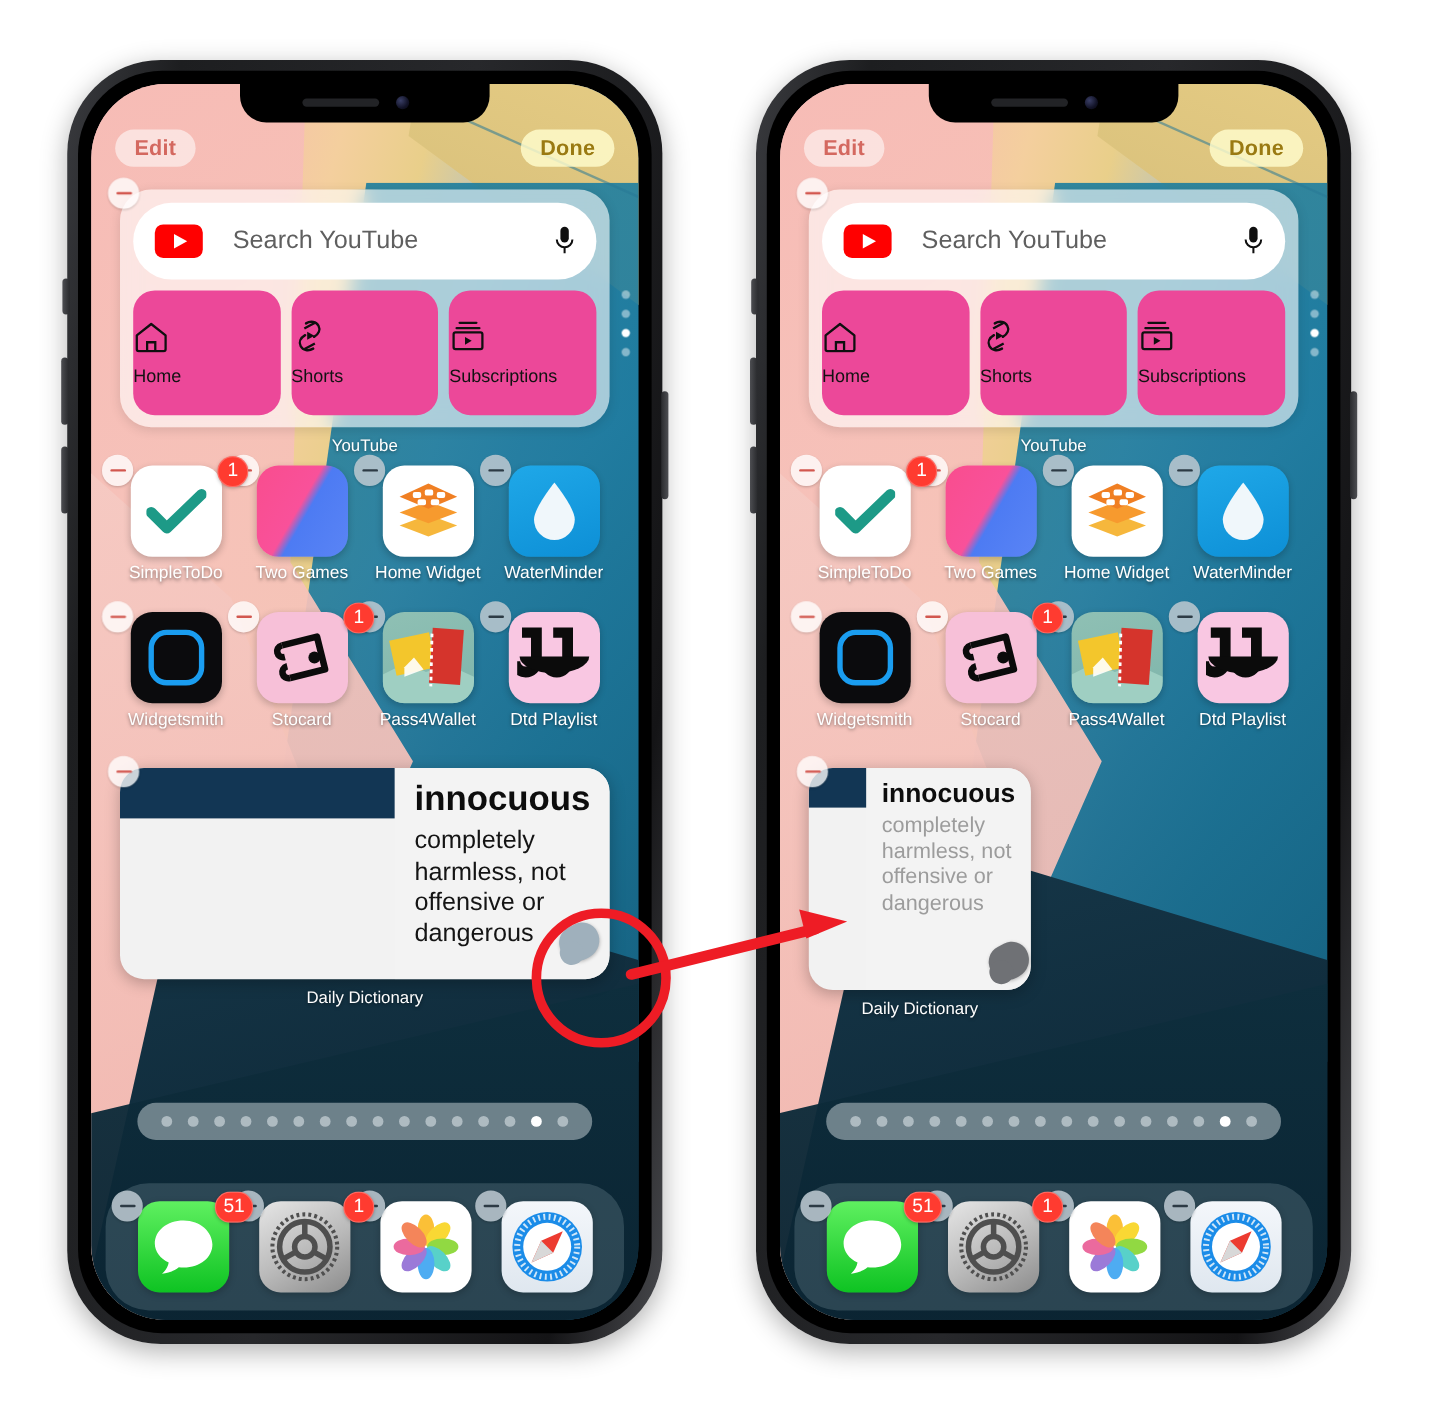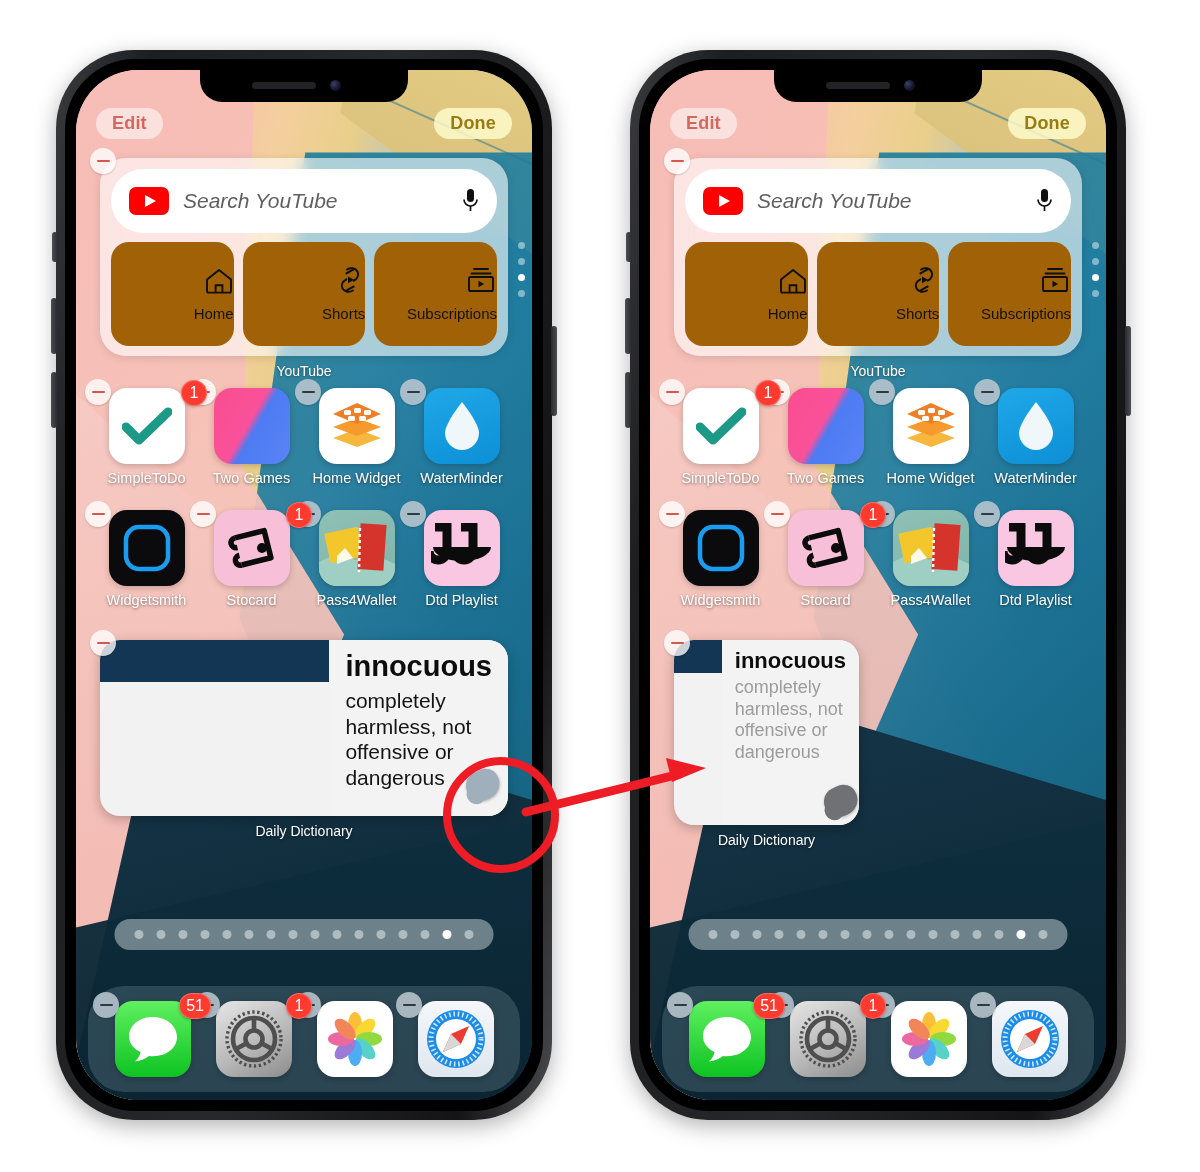--- a/index.html
+++ b/index.html
@@ -158,38 +158,38 @@
   .yt-widget {
     width: 408px; height: 198px;
     border-radius: 26px;
     background: rgba(255,255,255,.60);
     backdrop-filter: blur(8px);
     padding: 11px;
     box-shadow: 0 2px 10px rgba(0,0,0,.12);
   }
   .yt-search {
     height: 64px; border-radius: 32px; background: #fff;
-    display: flex; align-items: center; padding: 0 18px; gap: 14px; font-style: italic;
+    display: flex; align-items: center; padding: 0 18px; gap: 25px;
   }
   .yt-logo {
     width: 40px; height: 28px; border-radius: 7px; background: #ff0000;
     display: flex; align-items: center; justify-content: center; flex: 0 0 auto;
   }
   .yt-logo .tri {
     width: 0; height: 0;
     border-left: 11px solid #fff;
     border-top: 6.5px solid transparent;
     border-bottom: 6.5px solid transparent;
     margin-left: 3px;
   }
   .yt-ph { flex: 1; font-size: 21px; color: #5f5f5f; }
   .yt-tiles { display: flex; gap: 9px; margin-top: 9px; }
   .yt-tile {
-    flex: 1; height: 104px; border-radius: 18px; background: #a16207;
-    display: flex; flex-direction: column; align-items: flex-end; justify-content: center;
+    flex: 1; height: 104px; border-radius: 18px; background: #ec4899;
+    display: flex; flex-direction: column; align-items: flex-start; justify-content: center;
     gap: 11px;
   }
   .yt-tile .lbl { font-size: 15px; color: #121212; }
   .widget-name {
     text-align: center; margin-top: 7px;
     color: #fff; font-size: 14px;
     text-shadow: 0 1px 3px rgba(0,0,0,.45);
   }
 
   

